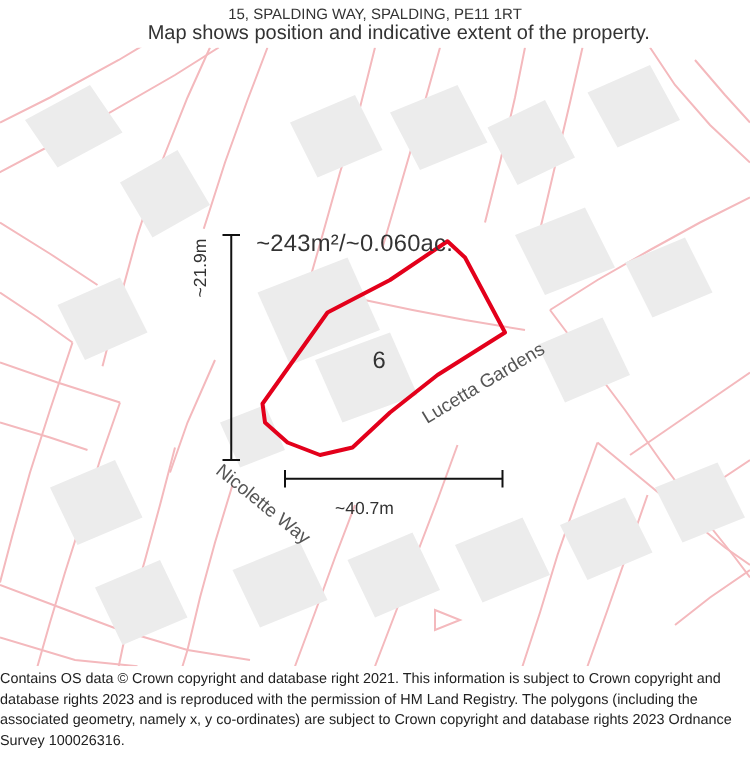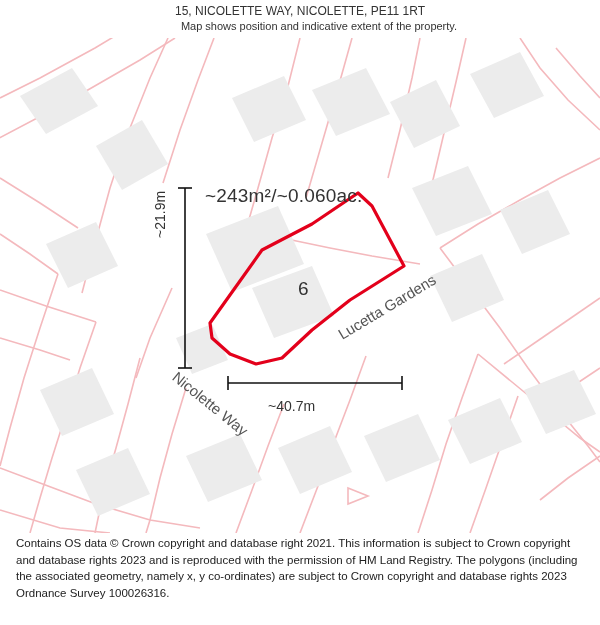--- a/index.html
+++ b/index.html
@@ -29,21 +29,21 @@
     text-align: center;
     padding-top: 4px;
     box-sizing: border-box;
   }
   .header .title {
     font-size: 12px;
     color: #333333;
     line-height: 15px;
   }
   .header .subtitle {
-    font-size: 11px;
+    font-size: 16px;
     color: #333333;
     line-height: 15px;
     padding-left: 38px;
   }
   .map-wrap {
     position: absolute;
     top: 38px;
     left: 0;
     width: 600px;
     height: 495px;
@@ -53,21 +53,21 @@
   .map-svg {
     position: absolute;
     top: 0;
     left: 0;
   }
   .footer {
     position: absolute;
     top: 535px;
     left: 0;
     width: 600px;
-    padding: 0 16px;
+    padding: 0 0;
     box-sizing: border-box;
     font-size: 11.5px;
     line-height: 16.5px;
     color: #222222;
   }
   .area-label {
     position: absolute;
     left: 205px;
     top: 100px;
     font-size: 19px;
@@ -120,21 +120,21 @@
     transform-origin: left top;
     white-space: nowrap;
   }
 </style>
 </head>
 <body>
 
 <div class="page">
 
   <div class="header">
-    <div class="title">15, NICOLETTE WAY, NICOLETTE, PE11 1RT</div>
+    <div class="title">15, SPALDING WAY, SPALDING, PE11 1RT</div>
     <div class="subtitle">Map shows position and indicative extent of the property.</div>
   </div>
 
   <div class="map-wrap">
     <svg class="map-svg" width="600" height="495" viewBox="0 0 600 495">
 
       <g stroke="#f4b9bd" stroke-width="1.6" fill="none">
         <path d="M 0 60 L 40 40 L 95 10 L 120 -5"></path>
         <path d="M -10 105 L 60 68 L 140 22 L 175 0"></path>
         <path d="M 168 0 L 150 40 L 128 95 L 110 150 L 95 205 L 82 255"></path>

